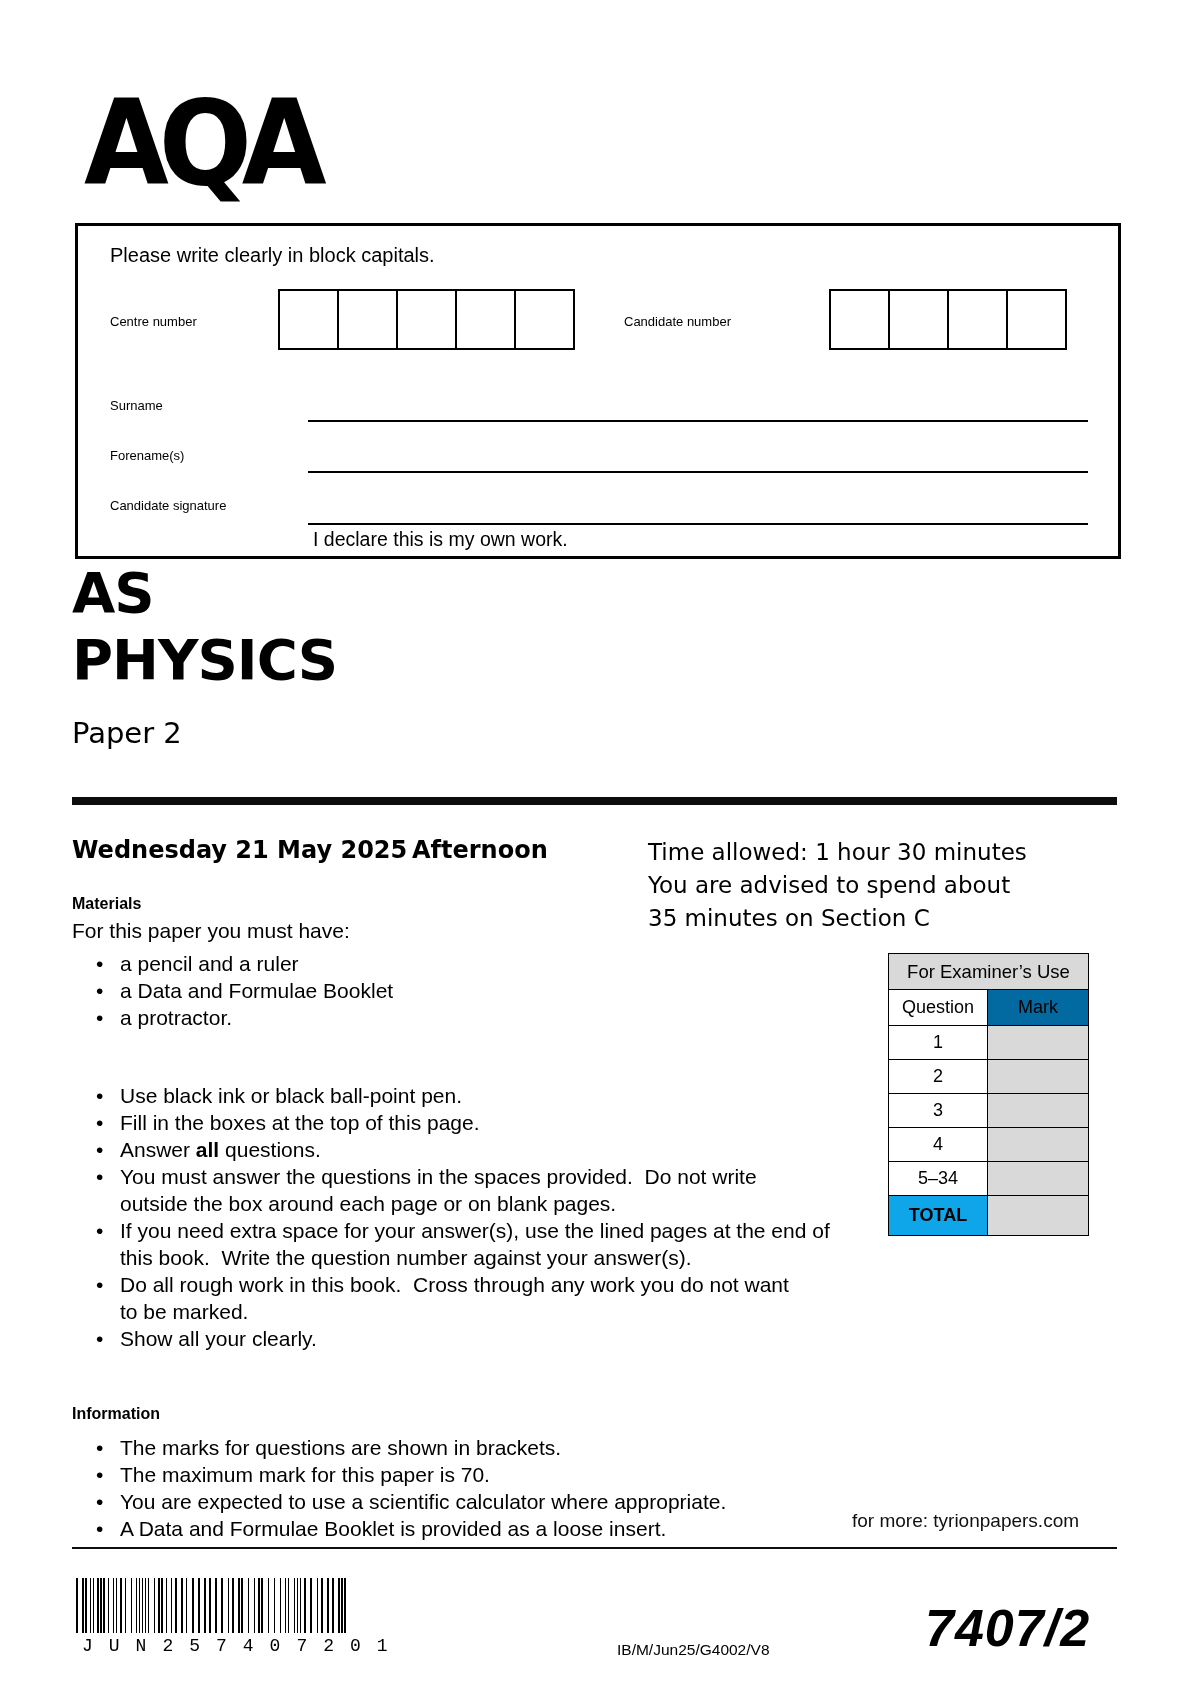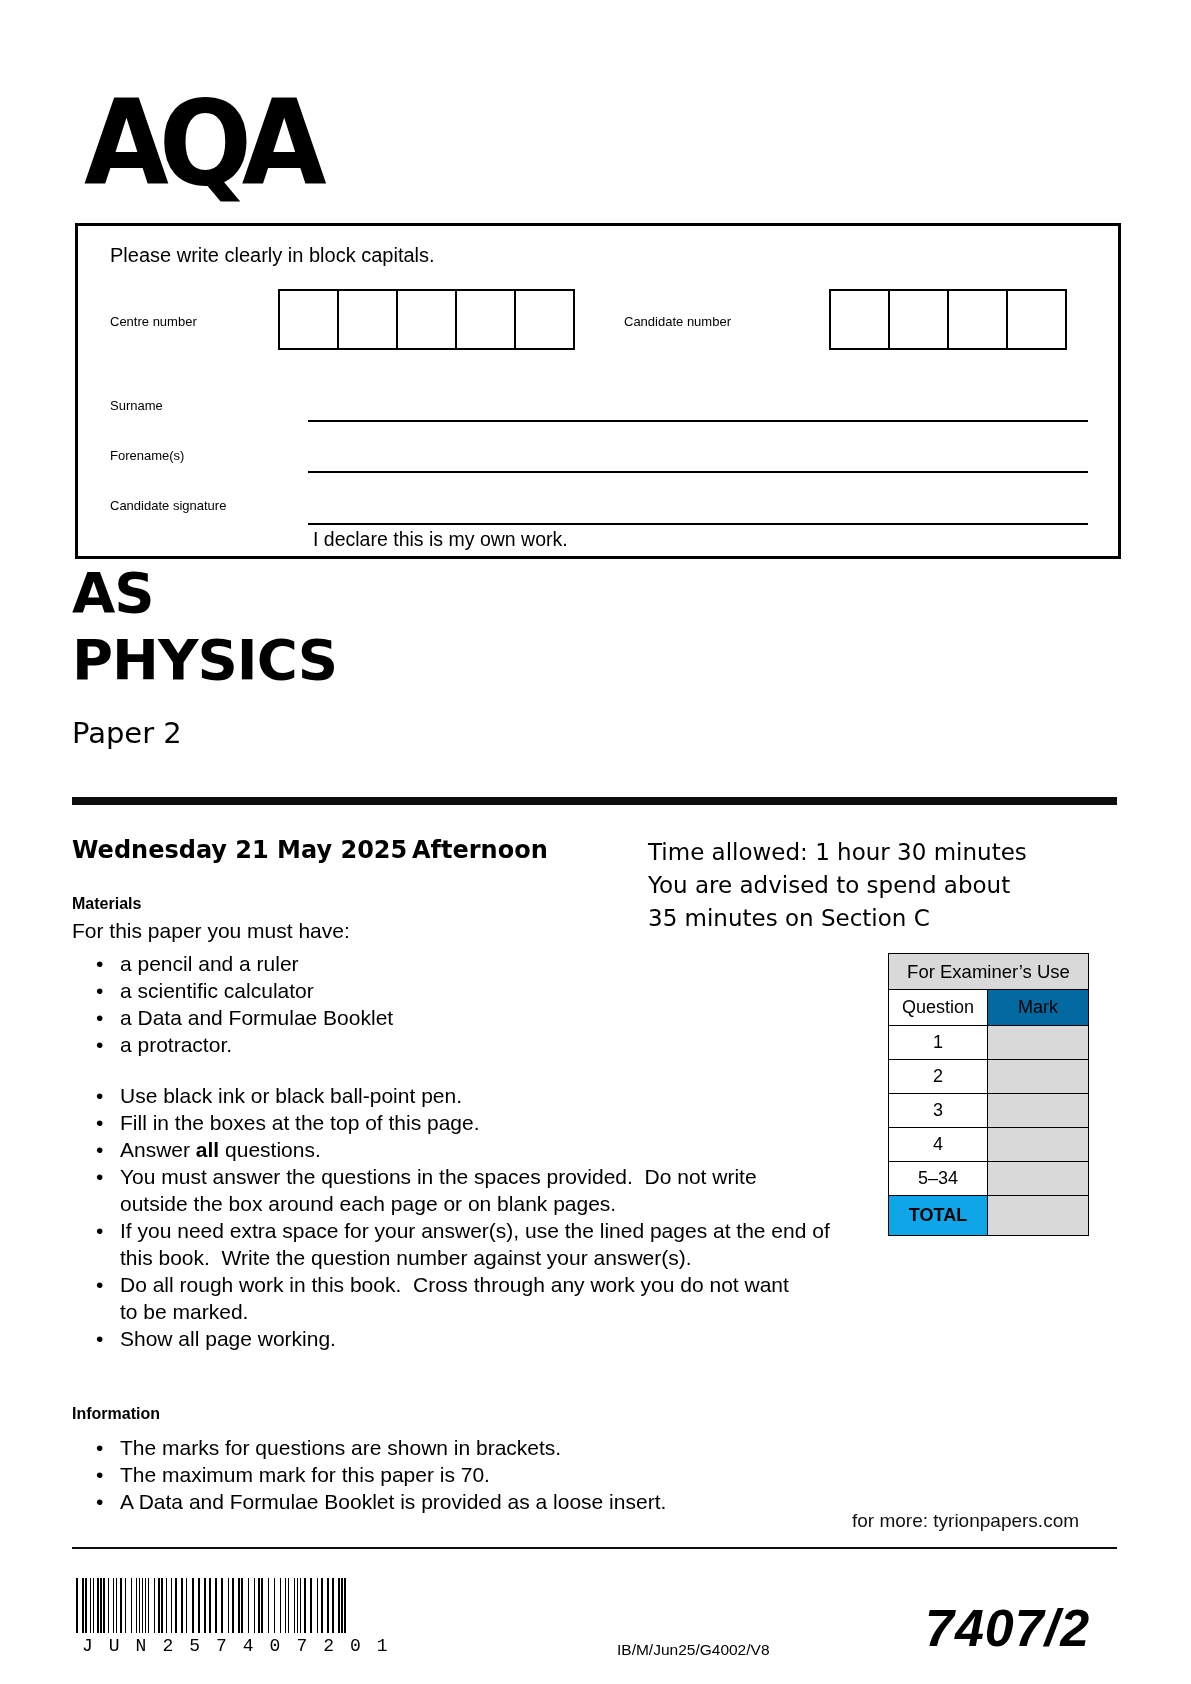--- a/index.html
+++ b/index.html
@@ -125,24 +125,20 @@
   <div class="section" style="top:890px">
     <div class="sec-head">Materials</div>
     <div>For this paper you must have:</div>
     <div class="blist" style="margin-top:6px">
         <div class="bullet-item">
           <span class="bullet-dot"></span>
           <span class="bullet-txt"><div class="line">a pencil and a ruler</div></span>
         </div>
         <div class="bullet-item">
           <span class="bullet-dot"></span>
-          <span class="bullet-txt"><div class="line">a scientific calculator</div></span>
-        </div>
-        <div class="bullet-item">
-          <span class="bullet-dot"></span>
           <span class="bullet-txt"><div class="line">a Data and Formulae Booklet</div></span>
         </div>
         <div class="bullet-item">
           <span class="bullet-dot"></span>
           <span class="bullet-txt"><div class="line">a protractor.</div></span>
         </div>
       </div>
   </div>
 
   <div class="section" style="top:1075px">
@@ -166,35 +162,39 @@
         <div class="bullet-item">
           <span class="bullet-dot"></span>
           <span class="bullet-txt"><div class="line">If you need extra space for your answer(s), use the lined pages at the end of</div><div class="line">this book.  Write the question number against your answer(s).</div></span>
         </div>
         <div class="bullet-item">
           <span class="bullet-dot"></span>
           <span class="bullet-txt"><div class="line">Do all rough work in this book.  Cross through any work you do not want</div><div class="line">to be marked.</div></span>
         </div>
         <div class="bullet-item">
           <span class="bullet-dot"></span>
-          <span class="bullet-txt"><div class="line">Show all page working.</div></span>
+          <span class="bullet-txt"><div class="line">Show all your clearly.</div></span>
         </div>
       </div>
   </div>
 
   <div class="section" style="top:1400px">
     <div class="sec-head">Information</div>
     <div class="blist">
         <div class="bullet-item">
           <span class="bullet-dot"></span>
           <span class="bullet-txt"><div class="line">The marks for questions are shown in brackets.</div></span>
         </div>
         <div class="bullet-item">
           <span class="bullet-dot"></span>
           <span class="bullet-txt"><div class="line">The maximum mark for this paper is 70.</div></span>
+        </div>
+        <div class="bullet-item">
+          <span class="bullet-dot"></span>
+          <span class="bullet-txt"><div class="line">You are expected to use a scientific calculator where appropriate.</div></span>
         </div>
         <div class="bullet-item">
           <span class="bullet-dot"></span>
           <span class="bullet-txt"><div class="line">A Data and Formulae Booklet is provided as a loose insert.</div></span>
         </div>
       </div>
   </div>
 
   <div class="et-wrap">
     <table class="et">

